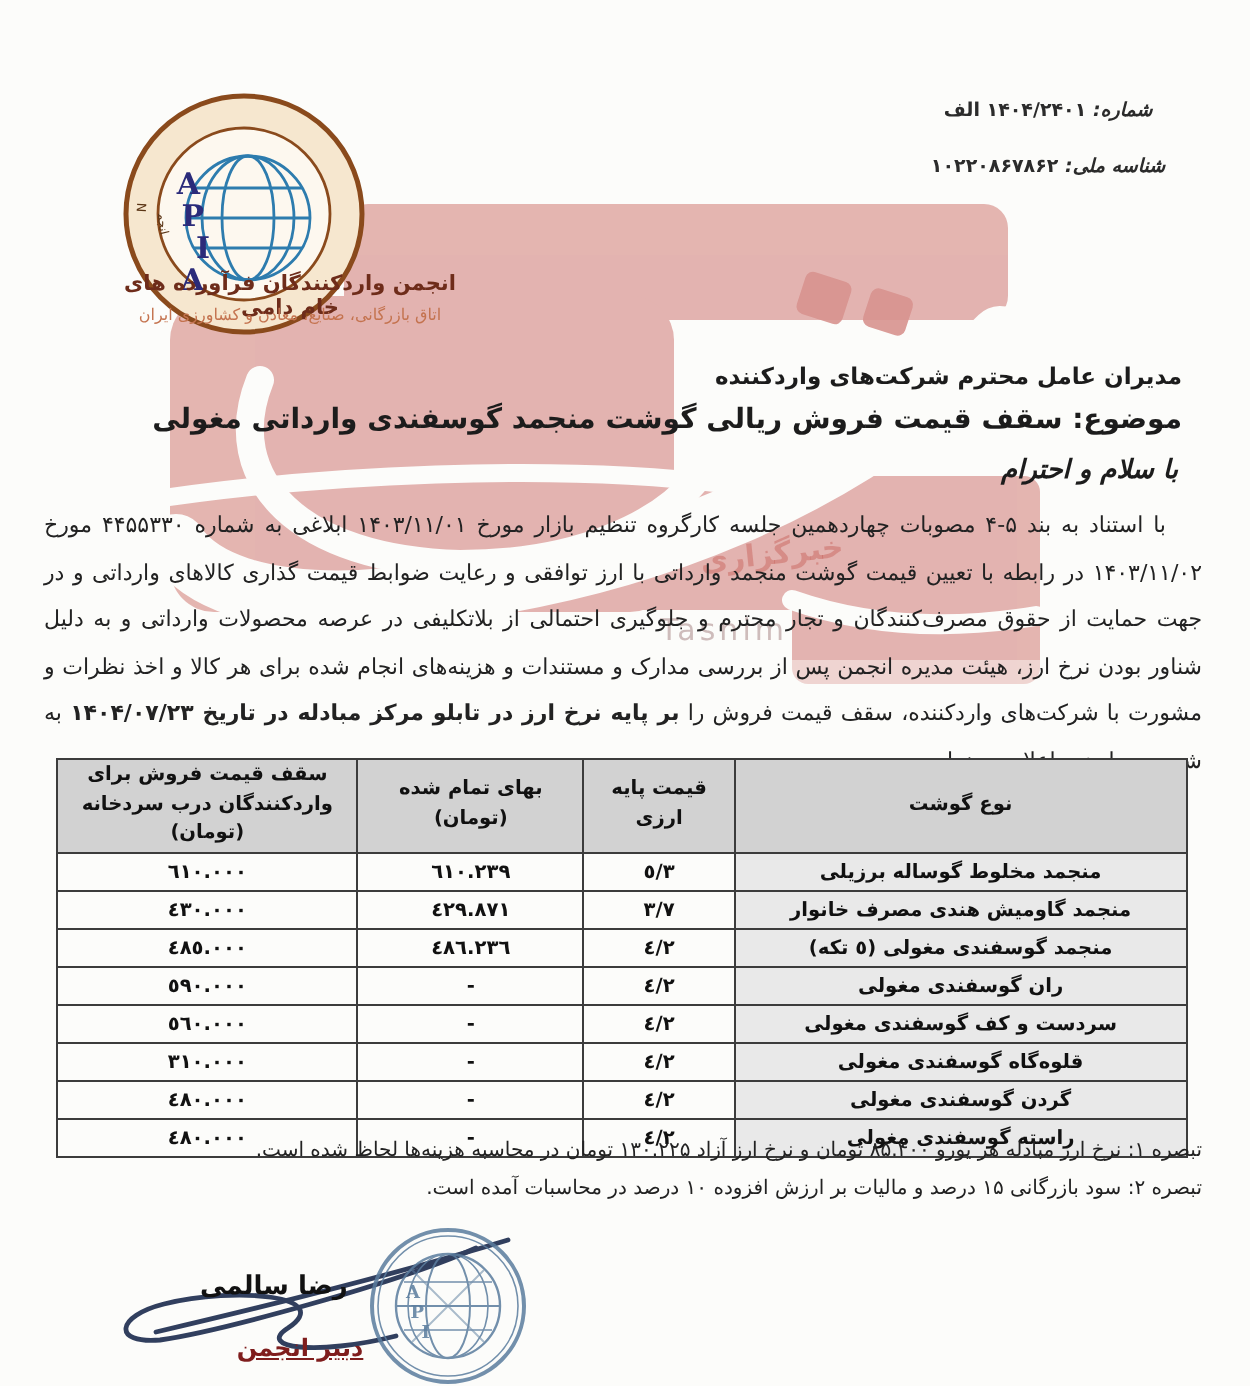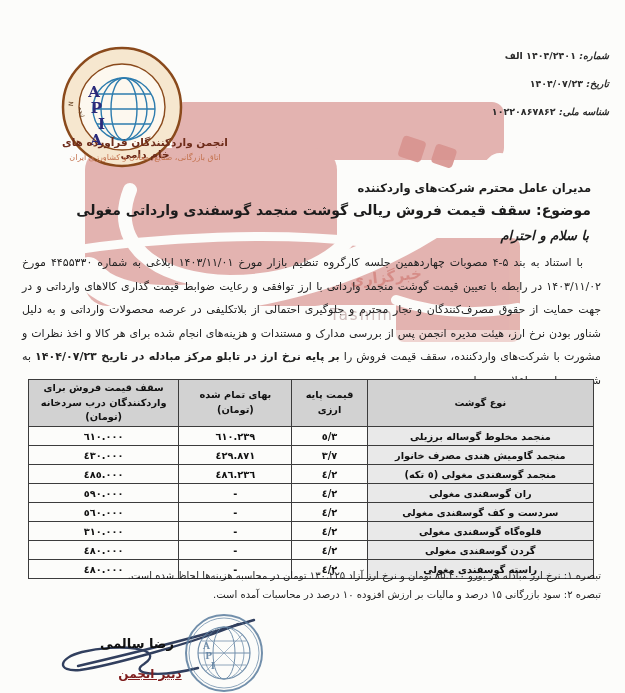--- a/index.html
+++ b/index.html
@@ -14,21 +14,21 @@
   .wm-tasnim{position:absolute;left:330px;top:306px;font-family:"DejaVu Sans",sans-serif;
     font-size:15px;letter-spacing:2px;color:rgba(150,110,110,0.45);z-index:1;pointer-events:none;}
   .wm-agency{position:absolute;left:350px;top:268px;font-size:15px;font-weight:bold;
     color:rgba(190,70,60,0.35);transform:rotate(-6deg);z-index:1;pointer-events:none;}
   
   .content{position:absolute;inset:0;z-index:2;}
   .letterhead-1{left:52px;top:136px;width:186px;text-align:center;
     font-size:10.5px;font-weight:bold;color:#6e2c1a;}
   .letterhead-2{left:68px;top:153px;width:154px;text-align:center;
     font-size:8px;color:#c4734f;}
-  .meta{right:16px;top:50px;width:170px;text-align:right;font-size:9.5px;color:#2b2b2b;}
+  .meta{right:16px;top:50px;width:170px;text-align:center;font-size:9.5px;color:#2b2b2b;}
   .meta .row{margin-bottom:17px;font-weight:bold;font-style:italic;}
   .meta .val{font-style:normal;}
   .head-block{right:34px;top:181px;text-align:right;}
   .head-block .l1{font-size:11.5px;font-weight:bold;margin-bottom:7px;}
   .head-block .l2{font-size:14px;font-weight:bold;}
   .salutation{right:36px;top:228px;font-size:13px;font-weight:bold;font-style:italic;}
   .body-par{left:22px;right:24px;top:251px;font-size:11px;line-height:23.6px;
     text-align:justify;color:#222;}
   .body-par .ind{display:inline-block;width:18px;}
   .body-par b{font-weight:bold;}
@@ -113,24 +113,20 @@
 
     <div class="abs letterhead-1">انجمن واردکنندگان فرآورده های خام دامی</div>
     <div class="abs letterhead-2">اتاق بازرگانی، صنایع، معادن و کشاورزی ایران</div>
 
     <div class="abs meta">
       <div class="row">
         <span>شماره:</span>
         <span class="val">۱۴۰۴/۲۴۰۱ الف</span>
       </div>
       <div class="row">
-        <span>تاریخ:</span>
-        <span class="val">۱۴۰۴/۰۷/۲۳</span>
-      </div>
-      <div class="row">
         <span>شناسه ملی:</span>
         <span class="val">۱۰۲۲۰۸۶۷۸۶۲</span>
       </div>
     </div>
 
     <div class="abs head-block">
       <div class="l1">مدیران عامل محترم شرکت‌های واردکننده</div>
       <div class="l2">موضوع: سقف قیمت فروش ریالی گوشت منجمد گوسفندی وارداتی مغولی</div>
     </div>
     <div class="abs salutation">با سلام و احترام</div>

